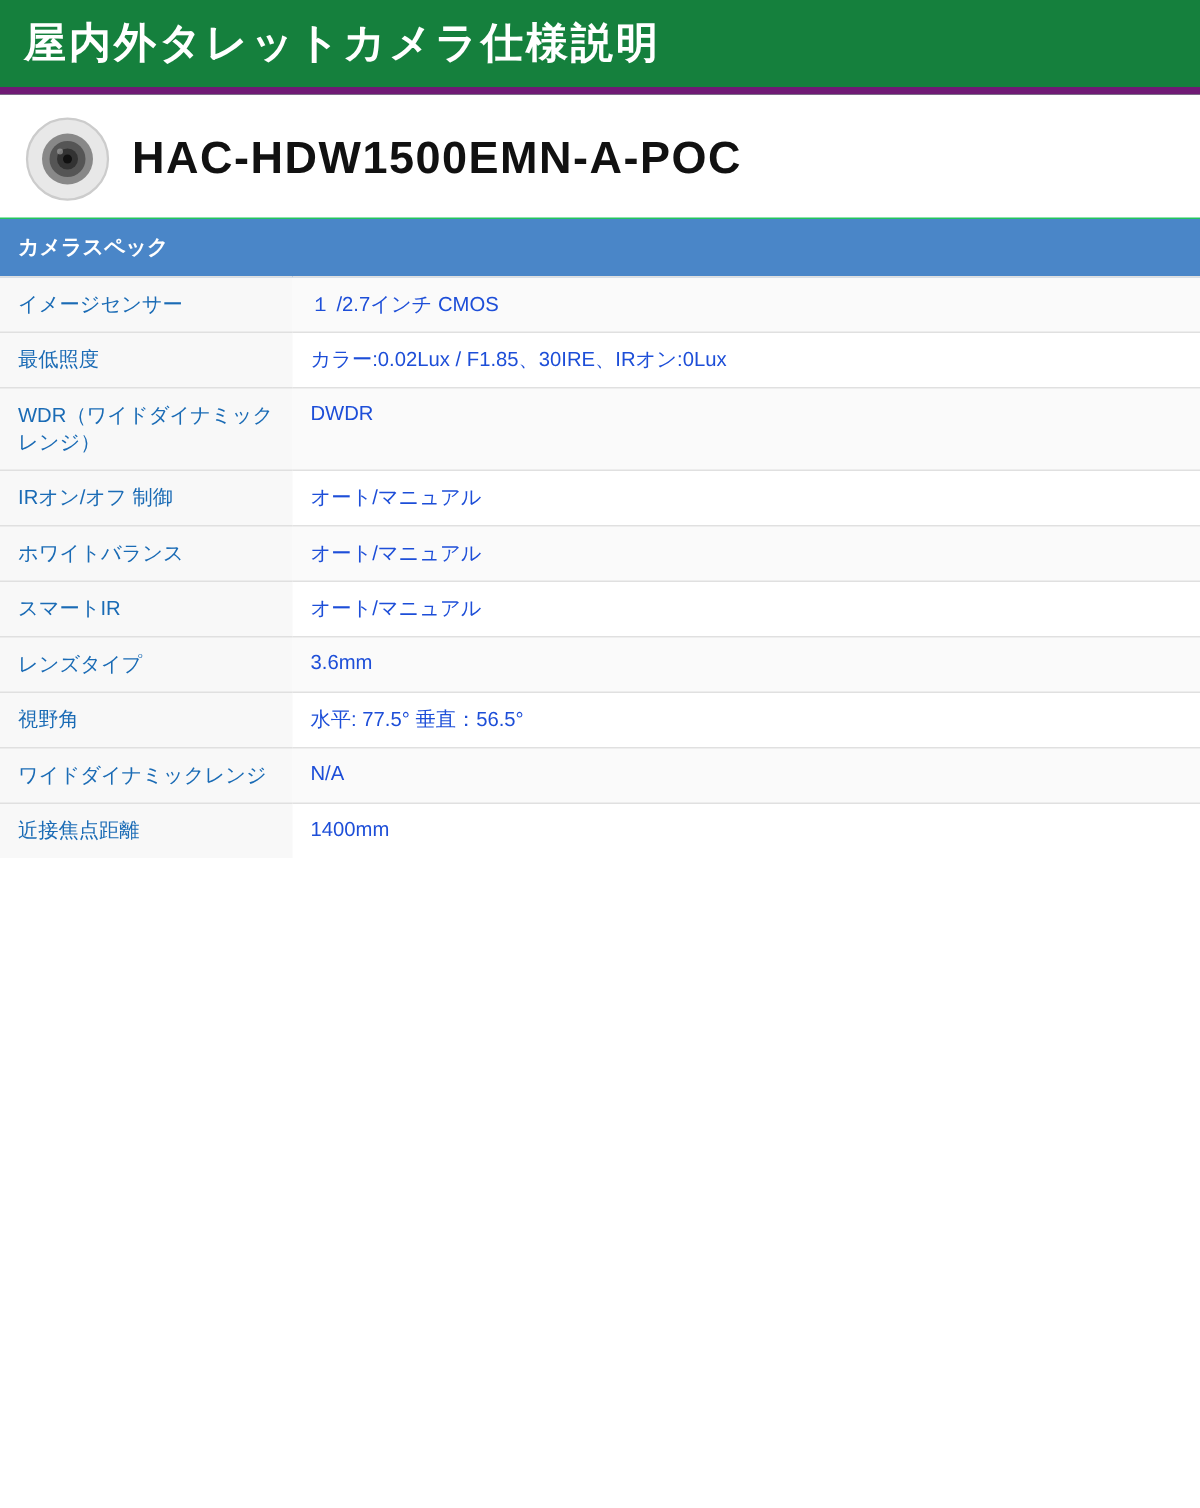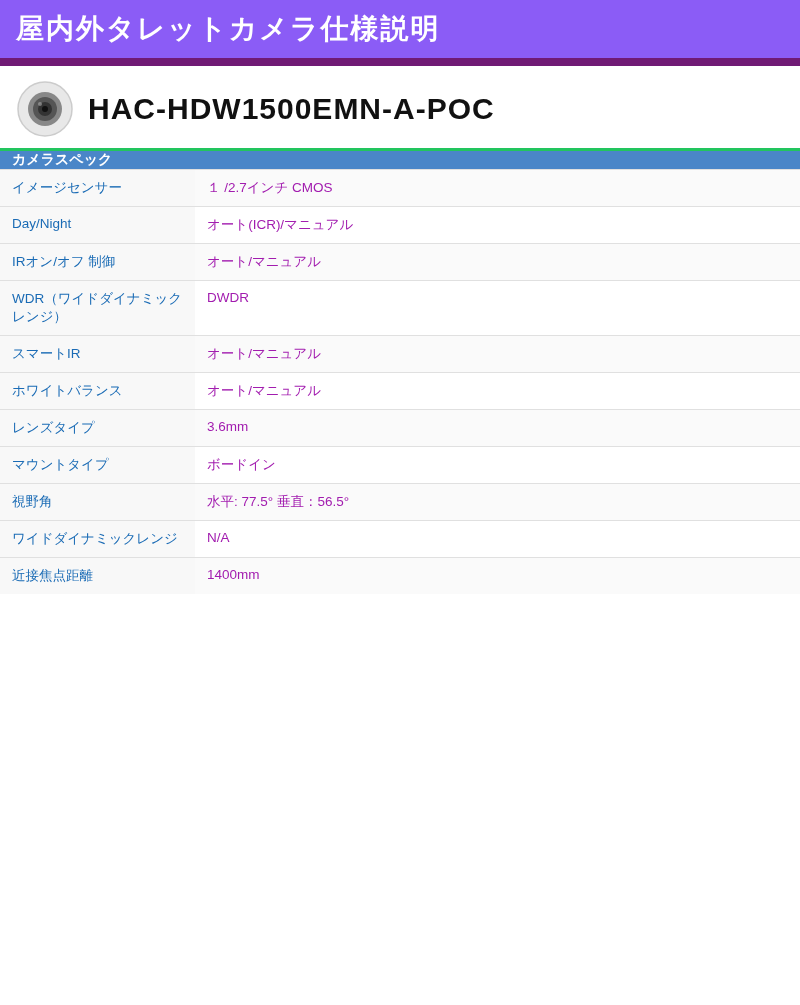--- a/index.html
+++ b/index.html
@@ -6,37 +6,37 @@
     body {
       width: 800px;
       min-height: 1005px;
       background: #ffffff;
       font-family: "Meiryo", "Yu Gothic", "MS Gothic", sans-serif;
       font-size: 14px;
     }
 
     
     .page-header {
-      background: #8b5cf6;
+      background: #15803d;
       padding: 10px 16px;
-      border-bottom: 8px solid #701a75;
+      border-bottom: 5px solid #701a75;
     }
     .page-header h1 {
       color: #ffffff;
       font-size: 28px;
       font-weight: 900;
       letter-spacing: 2px;
     }
 
     
     .model-section {
       display: flex;
       align-items: center;
       padding: 14px 16px 10px 16px;
-      border-bottom: 3px solid #22c55e;
+      border-bottom: 1px solid #22c55e;
     }
     .camera-icon {
       width: 58px;
       height: 58px;
       margin-right: 14px;
       flex-shrink: 0;
     }
     .model-name {
       font-size: 30px;
       font-weight: 900;
@@ -47,39 +47,39 @@
     
     .spec-table {
       width: 100%;
       border-collapse: collapse;
     }
     .spec-table .section-header td {
       background: #4a86c8;
       color: #ffffff;
       font-weight: bold;
       font-size: 14px;
-      padding: 0 12px;
+      padding: 10px 12px;
     }
     .spec-table tr {
       border-bottom: 1px solid #e0e0e0;
     }
     .spec-table tr:last-child {
       border-bottom: none;
     }
     .spec-table .label-cell {
       width: 195px;
       padding: 9px 12px;
       color: #1a6bb5;
       font-size: 13.5px;
       vertical-align: top;
       background: #f8f8f8;
     }
     .spec-table .value-cell {
       padding: 9px 12px;
-      color: #a21caf;
+      color: #1d4ed8;
       font-size: 13.5px;
       vertical-align: top;
     }
     .spec-table tr:nth-child(even) .value-cell {
       background: #fafafa;
     }
   </style>
 </head>
 <body>
 
@@ -103,46 +103,42 @@
 <table class="spec-table">
   <tbody id="spec-tbody">
       <tr class="section-header">
         <td colspan="2">カメラスペック</td>
       </tr>
       <tr>
         <td class="label-cell">イメージセンサー</td>
         <td class="value-cell">１ /2.7インチ CMOS</td>
       </tr>
       <tr>
-        <td class="label-cell">Day/Night</td>
-        <td class="value-cell">オート(ICR)/マニュアル</td>
-      </tr>
-      <tr>
-        <td class="label-cell">IRオン/オフ 制御</td>
-        <td class="value-cell">オート/マニュアル</td>
+        <td class="label-cell">最低照度</td>
+        <td class="value-cell">カラー:0.02Lux / F1.85、30IRE、IRオン:0Lux</td>
       </tr>
       <tr>
         <td class="label-cell">WDR（ワイドダイナミックレンジ）</td>
         <td class="value-cell">DWDR</td>
       </tr>
       <tr>
-        <td class="label-cell">スマートIR</td>
+        <td class="label-cell">IRオン/オフ 制御</td>
         <td class="value-cell">オート/マニュアル</td>
       </tr>
       <tr>
         <td class="label-cell">ホワイトバランス</td>
         <td class="value-cell">オート/マニュアル</td>
       </tr>
       <tr>
+        <td class="label-cell">スマートIR</td>
+        <td class="value-cell">オート/マニュアル</td>
+      </tr>
+      <tr>
         <td class="label-cell">レンズタイプ</td>
         <td class="value-cell">3.6mm</td>
-      </tr>
-      <tr>
-        <td class="label-cell">マウントタイプ</td>
-        <td class="value-cell">ボードイン</td>
       </tr>
       <tr>
         <td class="label-cell">視野角</td>
         <td class="value-cell">水平: 77.5°  垂直：56.5°</td>
       </tr>
       <tr>
         <td class="label-cell">ワイドダイナミックレンジ</td>
         <td class="value-cell">N/A</td>
       </tr>
       <tr>

